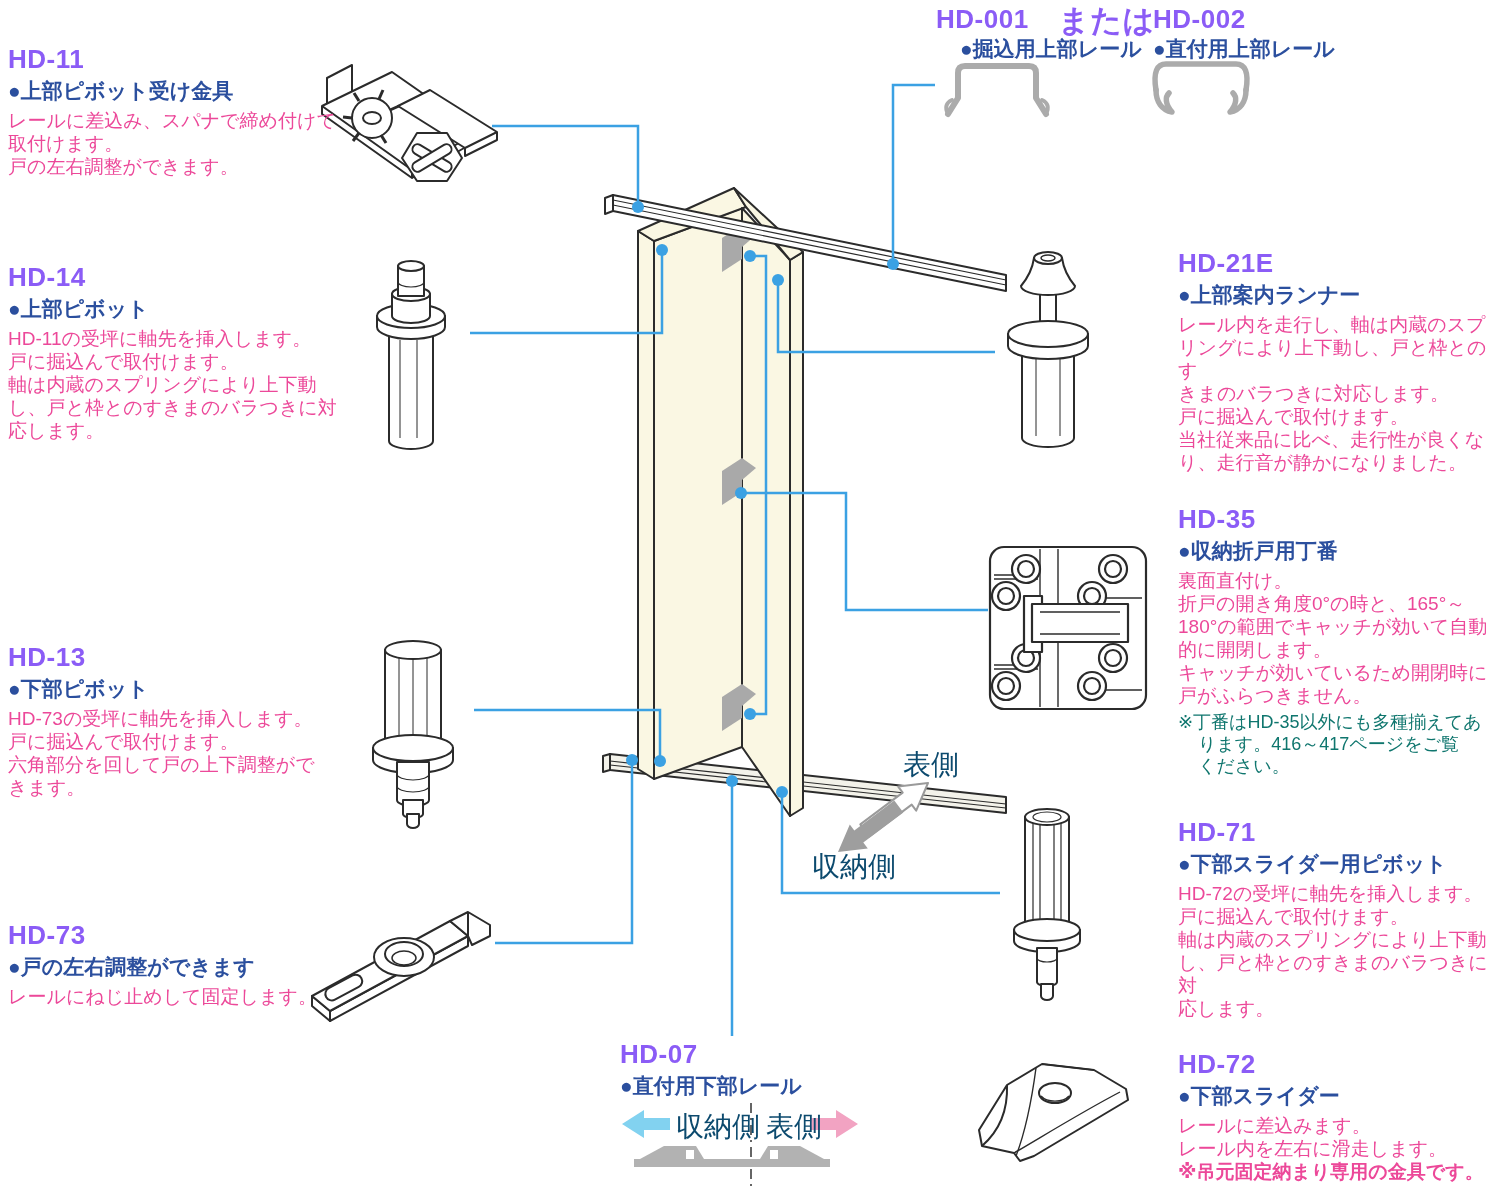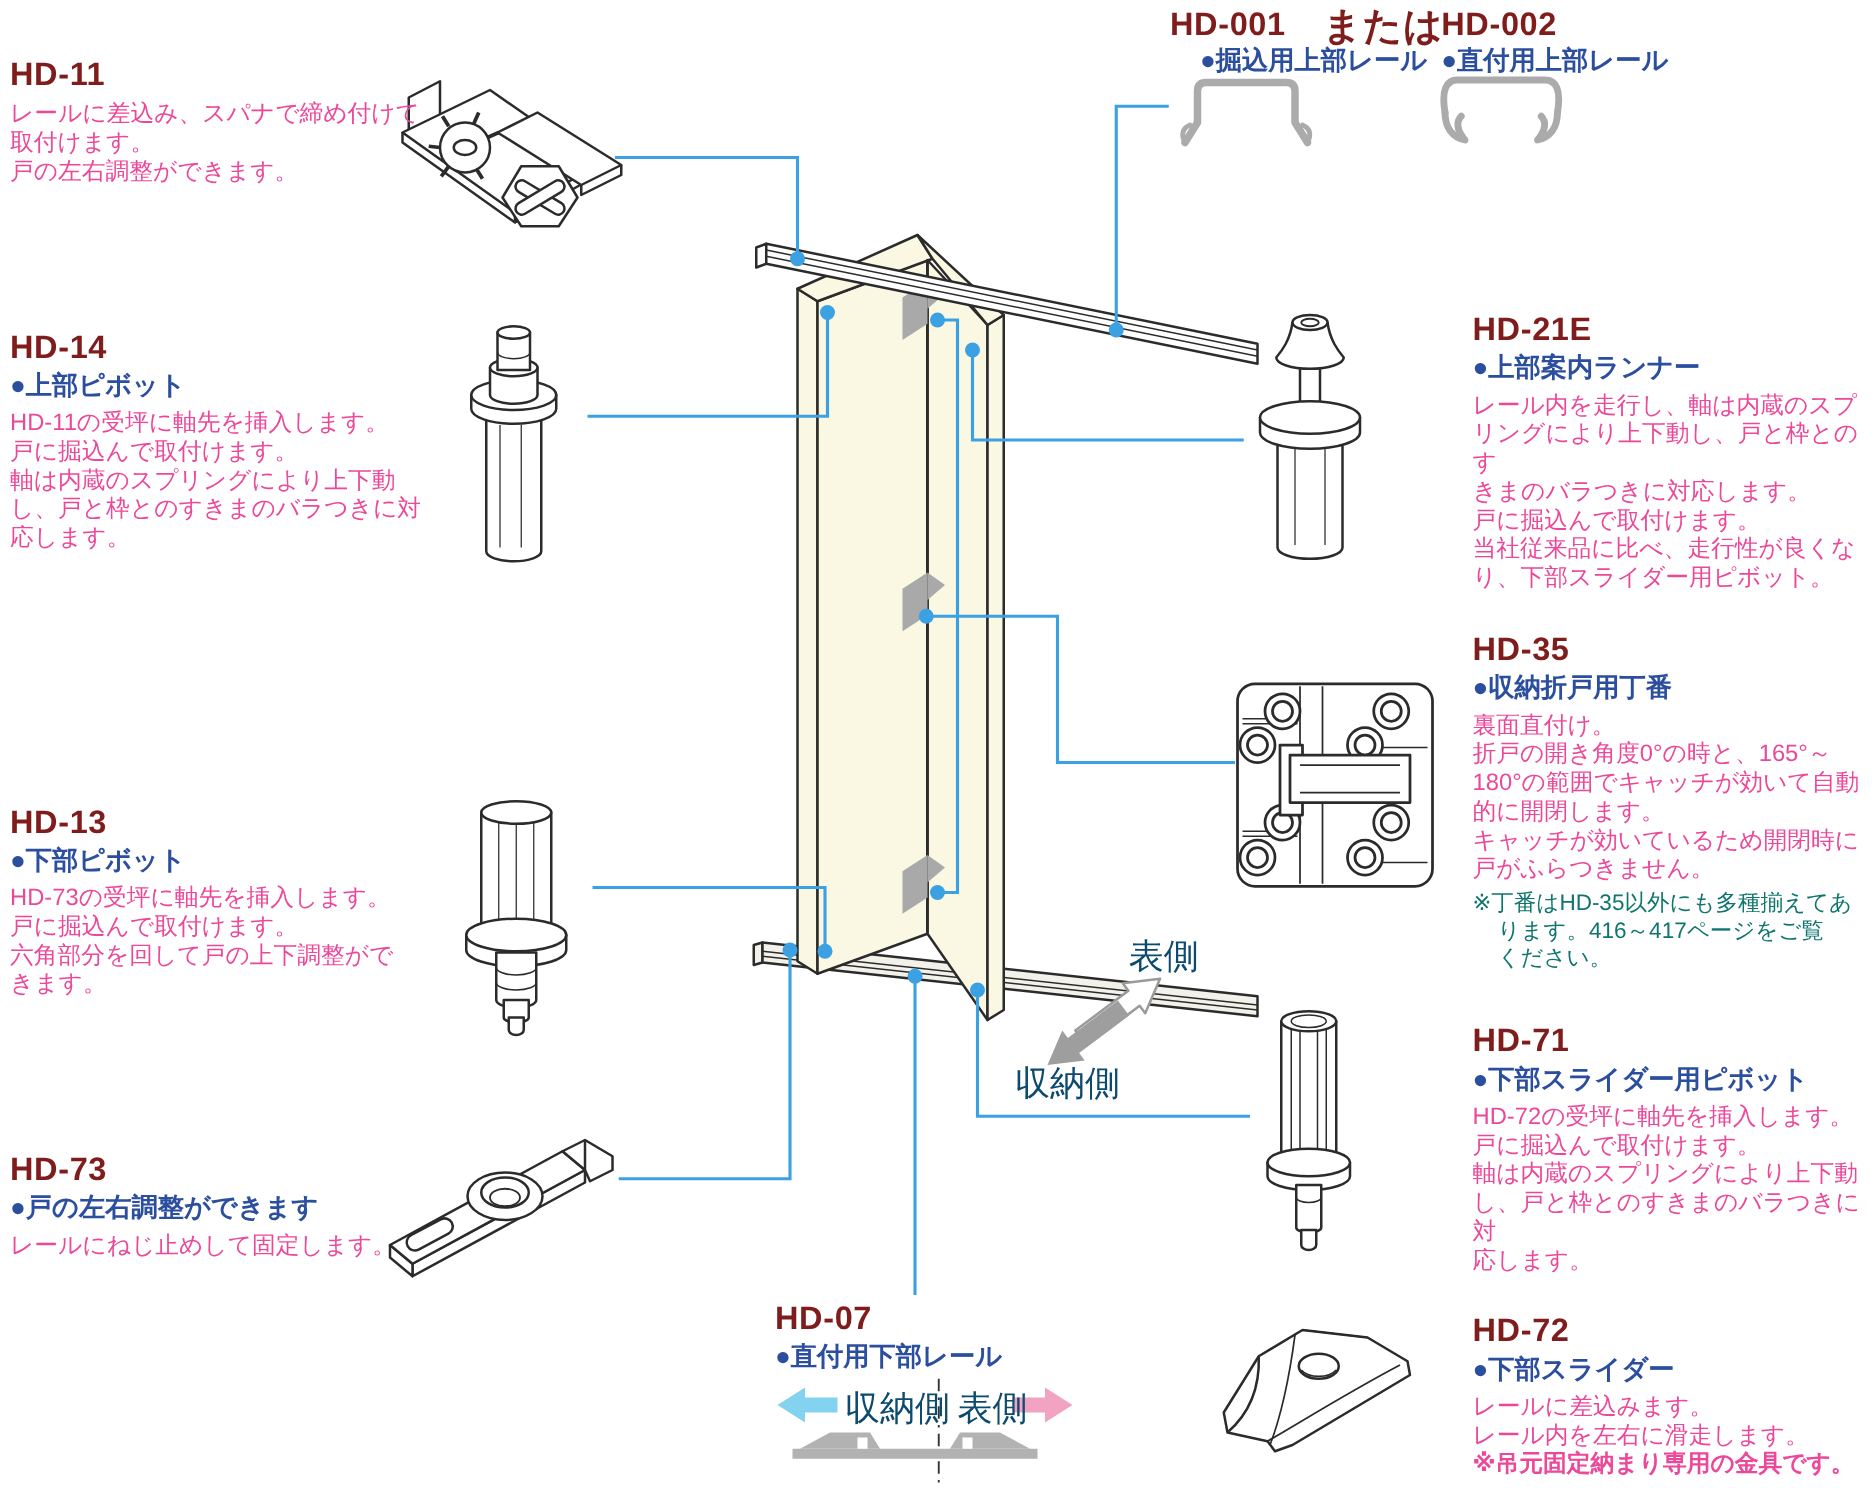--- a/index.html
+++ b/index.html
@@ -1,20 +1,20 @@
 <!DOCTYPE html>
 <html><head>
 <meta charset="utf-8">
 <style>
   html,body{margin:0;padding:0;background:#fff;}
   .canvas{position:relative;width:1500px;height:1190px;background:#fff;overflow:hidden;
           font-family:"Liberation Sans","DejaVu Sans",sans-serif;}
   .abs{position:absolute;}
   .sec{position:absolute;width:330px;}
-  .code{font-size:26px;font-weight:bold;color:#7f1d1d;letter-spacing:0.5px;line-height:30px;}
+  .code{font-size:26px;font-weight:bold;color:#8b5cf6;letter-spacing:0.5px;line-height:30px;}
   .pname{font-size:21px;font-weight:bold;color:#2b4f9e;line-height:25px;margin-top:4px;}
   .desc{font-size:19px;line-height:23px;color:#ec4899;margin-top:6px;}
   .note{font-size:18px;line-height:22px;color:#0f766e;margin-top:4px;}
   .note .cont{margin-left:20px;}
   .bold{font-weight:bold;}
   .dlabel{position:absolute;font-size:28px;color:#0c4a6e;}
   svg{position:absolute;left:0;top:0;}
 </style>
 </head>
 <body>
@@ -246,20 +246,21 @@
     <rect x="634" y="1159" width="196" height="8"></rect>
     <polygon points="640,1159 664,1146 696,1146 704,1159"></polygon>
     <polygon points="760,1159 768,1146 800,1146 824,1159"></polygon>
     <rect x="686" y="1150" width="8" height="9" fill="#fff"></rect>
     <rect x="770" y="1150" width="8" height="9" fill="#fff"></rect>
   </g>
 </svg>
 
 <div class="sec" style="left:8px; top:44px;">
   <div class="code">HD-11</div>
+  <div class="pname">●上部ピボット受け金具</div>
   <div class="desc">
     <div>レールに差込み、スパナで締め付けて</div>
     <div>取付けます。</div>
     <div>戸の左右調整ができます。</div>
   </div>
 </div>
 
 <div class="sec" style="left:8px; top:262px;">
   <div class="code">HD-14</div>
   <div class="pname">●上部ピボット</div>
@@ -299,21 +300,21 @@
 
 <div class="sec" style="left:1178px; top:248px; width:320px;">
   <div class="code">HD-21E</div>
   <div class="pname">●上部案内ランナー</div>
   <div class="desc">
     <div>レール内を走行し、軸は内蔵のスプ</div>
     <div>リングにより上下動し、戸と枠とのす</div>
     <div>きまのバラつきに対応します。</div>
     <div>戸に掘込んで取付けます。</div>
     <div>当社従来品に比べ、走行性が良くな</div>
-    <div>り、下部スライダー用ピボット。</div>
+    <div>り、走行音が静かになりました。</div>
   </div>
 </div>
 
 <div class="sec" style="left:1178px; top:504px; width:320px;">
   <div class="code">HD-35</div>
   <div class="pname">●収納折戸用丁番</div>
   <div class="desc">
     <div>裏面直付け。</div>
     <div>折戸の開き角度0°の時と、165°～</div>
     <div>180°の範囲でキャッチが効いて自動</div>

